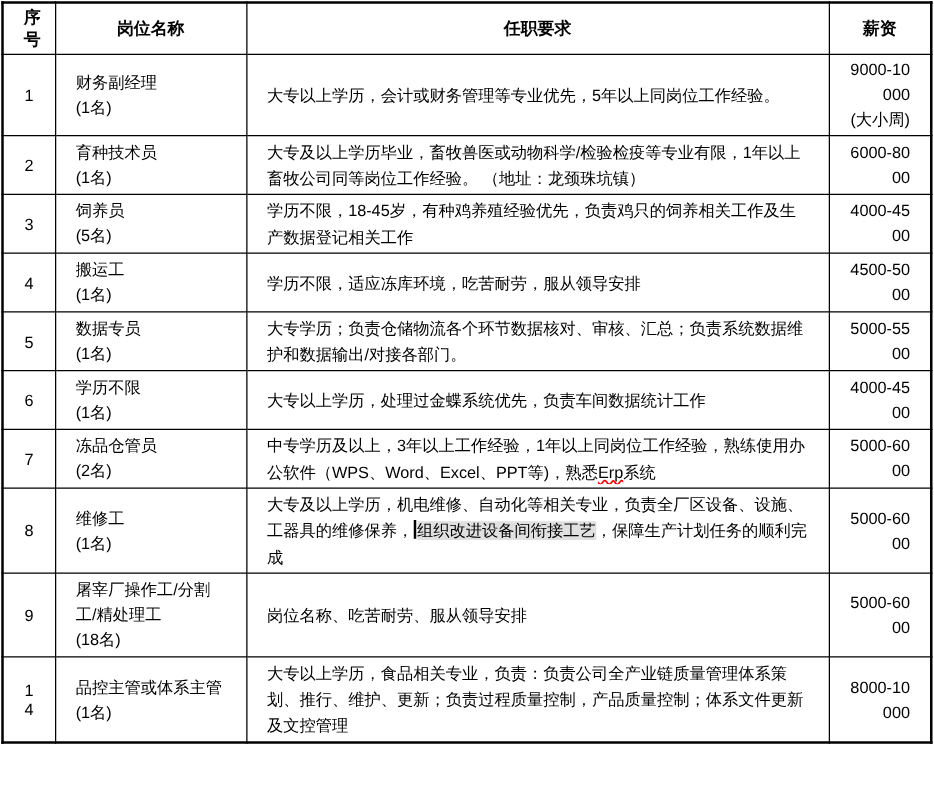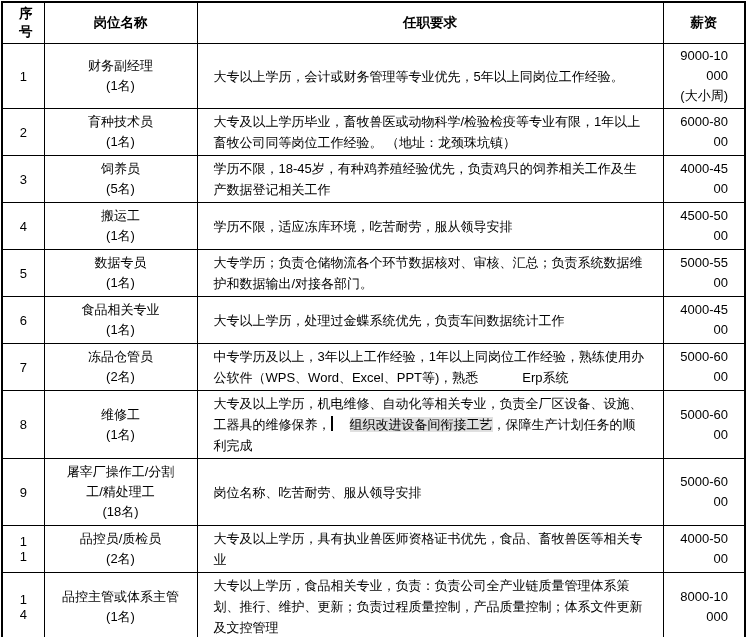--- a/index.html
+++ b/index.html
@@ -26,30 +26,30 @@
   }
   .job-table thead tr{height:33px;}
   .job-table tbody tr{height:47px;}
   .job-table tbody tr.tall{height:67px;}
   .job-table th{
     font-weight:700;
     text-align:center;
     font-size:13.5px;
   }
   .c-no{text-align:center;}
-  .c-pos{text-align:center;line-height:20px;}
+  .c-pos{line-height:20px;}
   .c-req{text-align:left;padding:2px 7px;line-height:21px;}
   .c-sal{text-align:right;line-height:20px;}
   .squiggle{
+    text-decoration:underline;
     text-decoration-style:wavy;
     text-decoration-color:#ff0000;
     text-decoration-skip-ink:none;
-    margin-left:44px;
-  }
-  .selected{background:#e0e0e0;margin-left:16px;}
+  }
+  .selected{background:#e0e0e0;}
   .caret{
     display:inline-block;
     width:2px;height:15px;
     background:#000000;
     vertical-align:-2px;
     margin:0 1px 0 0;
   }
 </style>
 </head>
 <body>
@@ -128,21 +128,21 @@
       </td>
       <td class="c-req"><span>大专学历；负责仓储物流各个环节数据核对、审核、汇总；负责系统数据维护和数据输出/对接各部门。</span></td>
       <td class="c-sal">
         <div>5000-5500</div>
       </td>
     </tr>
 
     <tr>
       <td class="c-no"><span>6</span></td>
       <td class="c-pos">
-        <div>食品相关专业</div>
+        <div>学历不限</div>
         <div>(1名)</div>
       </td>
       <td class="c-req"><span>大专以上学历，处理过金蝶系统优先，负责车间数据统计工作</span></td>
       <td class="c-sal">
         <div>4000-4500</div>
       </td>
     </tr>
 
     <tr>
       <td class="c-no"><span>7</span></td>
@@ -174,31 +174,20 @@
         <div>屠宰厂操作工/分割工/精处理工</div>
         <div>(18名)</div>
       </td>
       <td class="c-req"><span>岗位名称、吃苦耐劳、服从领导安排</span></td>
       <td class="c-sal">
         <div>5000-6000</div>
       </td>
     </tr>
 
 
-    <tr>
-      <td class="c-no"><span>11</span></td>
-      <td class="c-pos">
-        <div>品控员/质检员</div>
-        <div>(2名)</div>
-      </td>
-      <td class="c-req"><span>大专及以上学历，具有执业兽医师资格证书优先，食品、畜牧兽医等相关专业</span></td>
-      <td class="c-sal">
-        <div>4000-5000</div>
-      </td>
-    </tr>
 
     <tr>
       <td class="c-no"><span>14</span></td>
       <td class="c-pos">
         <div>品控主管或体系主管</div>
         <div>(1名)</div>
       </td>
       <td class="c-req"><span>大专以上学历，食品相关专业，负责：负责公司全产业链质量管理体系策划、推行、维护、更新；负责过程质量控制，产品质量控制；体系文件更新及文控管理</span></td>
       <td class="c-sal">
         <div>8000-10000</div>

